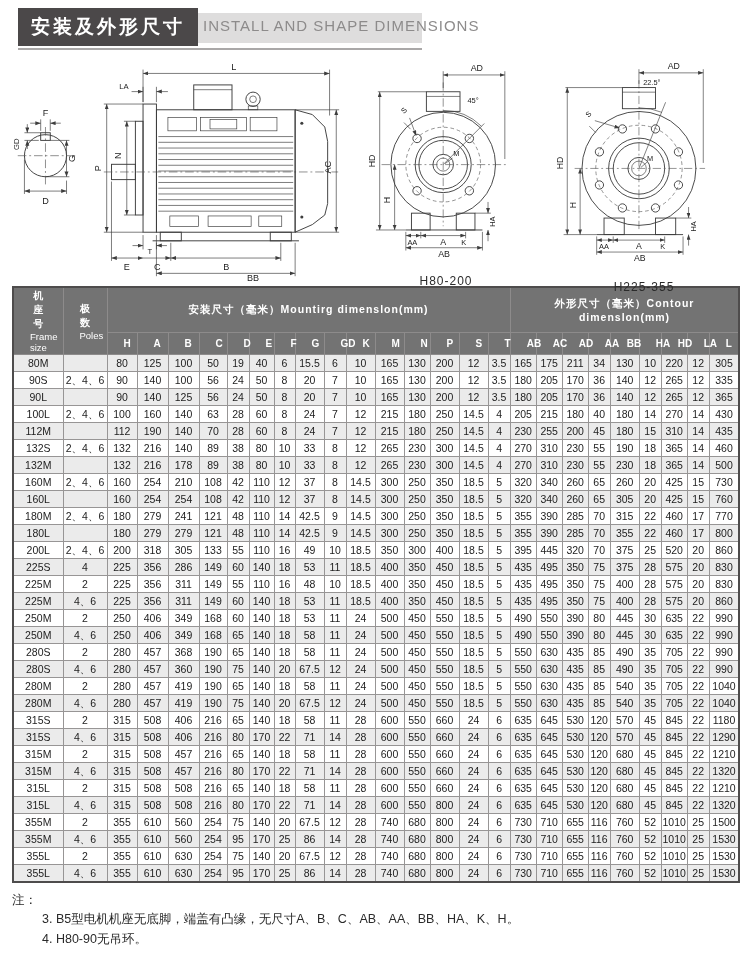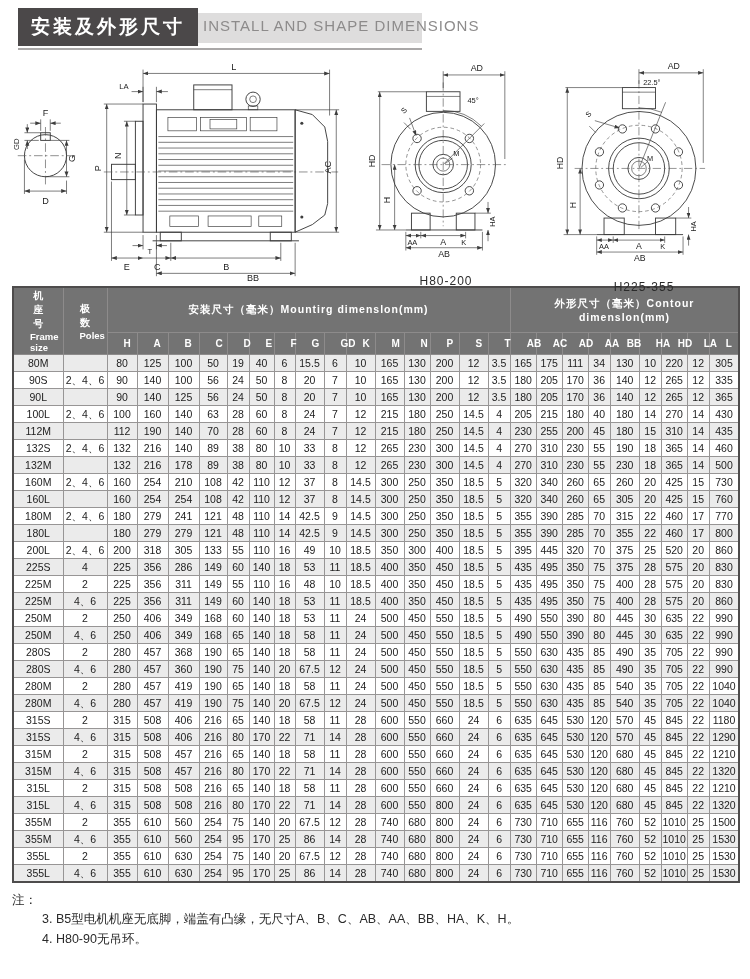--- a/index.html
+++ b/index.html
@@ -22,21 +22,21 @@
   .cl{stroke:#5a5a5a;stroke-width:.7;fill:none;stroke-dasharray:9 3 2 3;}
   .dsh{stroke:#5a5a5a;stroke-width:.7;fill:none;stroke-dasharray:4 3;}
   .lb{font-size:9.5px;fill:#222;text-anchor:middle;font-family:"Liberation Sans",sans-serif;}
   .lbs{font-size:8px;fill:#222;text-anchor:middle;font-family:"Liberation Sans",sans-serif;}
   .cap{text-align:center;font-size:12px;color:#2b2b2b;letter-spacing:1px;margin-top:16px;}
 
   
   table{border-collapse:collapse;table-layout:fixed;width:726px;margin-top:8px;border:2px solid #4e4c4c;}
   th{background:#737373;color:#fff;font-size:10px;font-weight:bold;border:1px solid #8d8b8b;padding:1px 16px;}
   th.grp{font-size:10.5px;letter-spacing:1px;margin-top:23px;}
-  th .en{font-weight:bold;font-size:9.5px;}
+  th .en{font-weight:normal;font-size:9.5px;}
   td{border:1px solid #979595;font-size:10.5px;text-align:center;height:16px;line-height:16px;
      padding:0;color:#1c1c1c;white-space:nowrap;overflow:hidden;}
   tr.odd td{background:#ebebeb;}
 
   
   .notes{margin-top:8px;font-size:12.5px;line-height:1.55;color:#2a2a2a;}
   .note-line{display:flex;}
   .note-label{width:30px;flex:0 0 30px;}
   .note-ind{padding-left:30px;}
 </style>
@@ -364,21 +364,21 @@
           <td>15.5</td>
           <td>6</td>
           <td>10</td>
           <td>165</td>
           <td>130</td>
           <td>200</td>
           <td>12</td>
           <td>3.5</td>
           <td>165</td>
           <td>175</td>
-          <td>111</td>
+          <td>211</td>
           <td>34</td>
           <td>130</td>
           <td>10</td>
           <td>220</td>
           <td>12</td>
           <td>305</td>
         </tr>
         <tr>
           <td>90S</td>
           <td>2、4、6</td>

